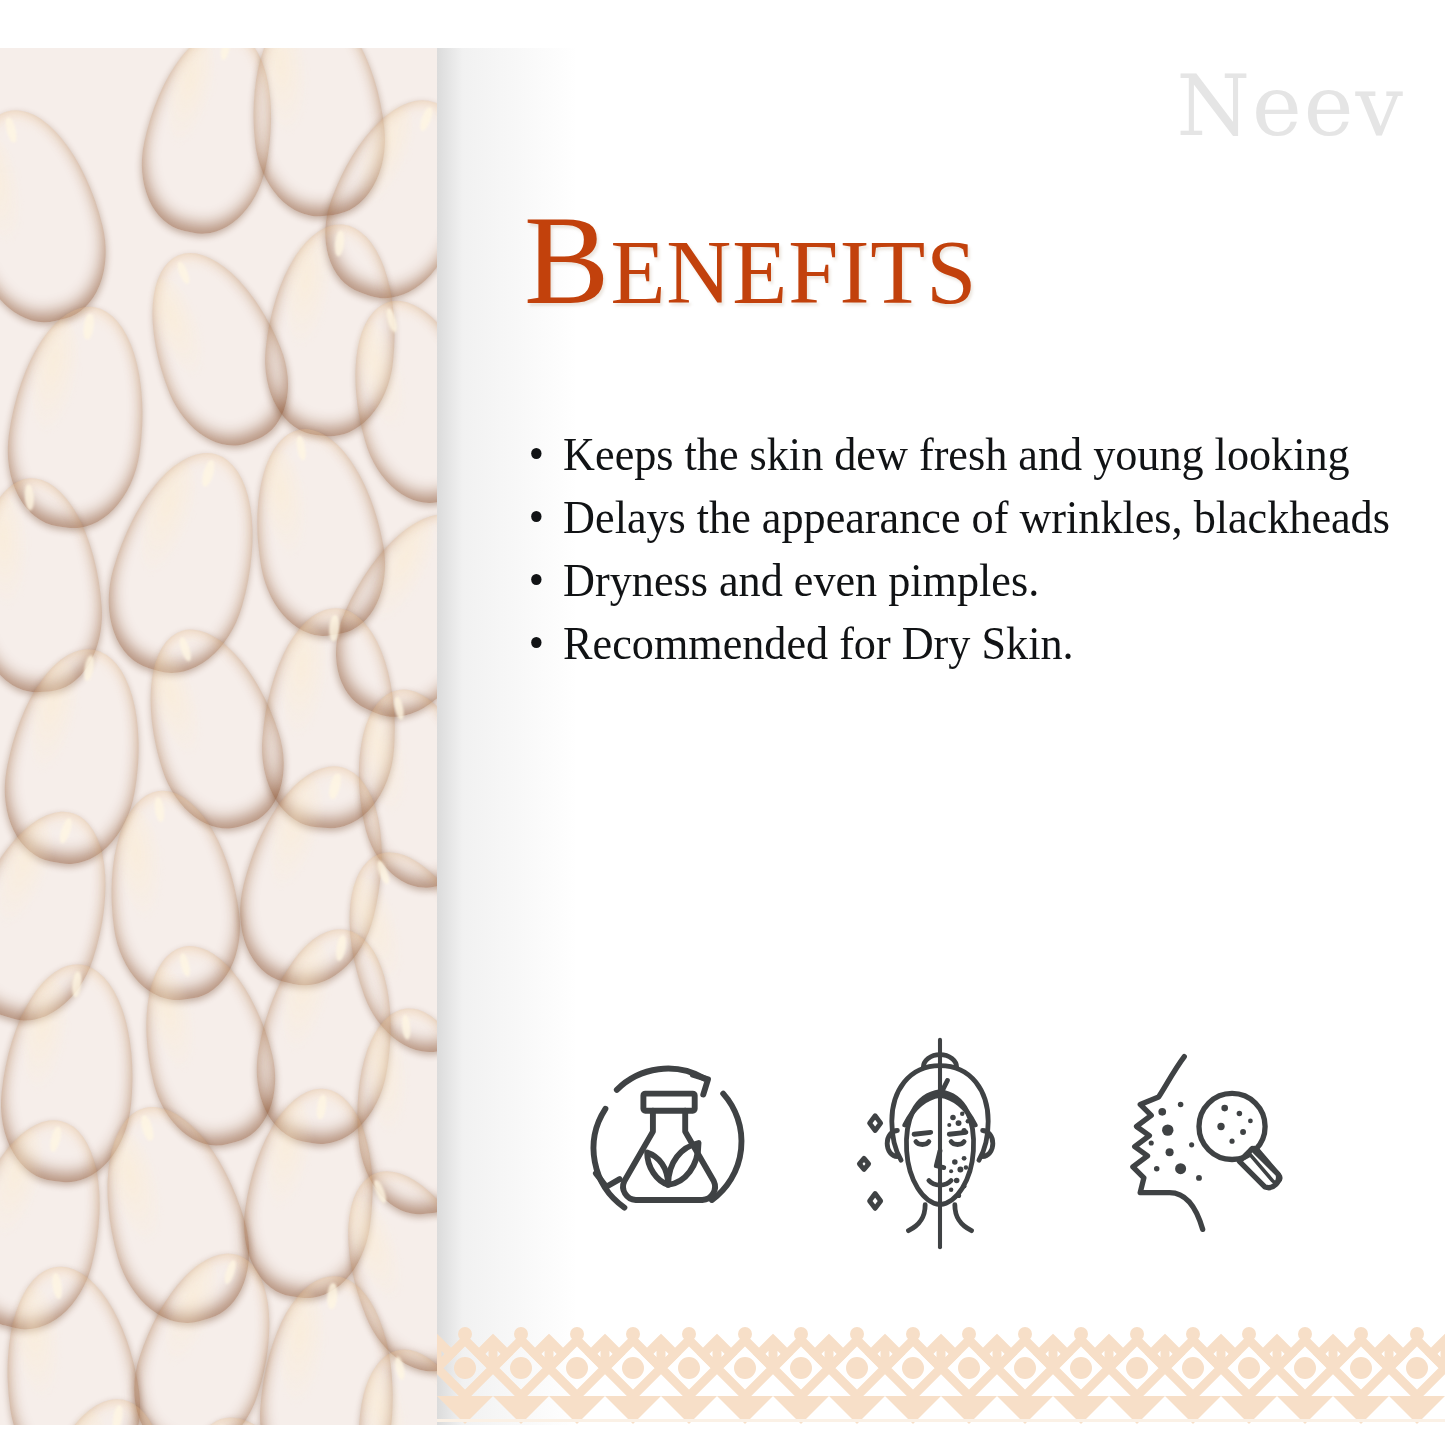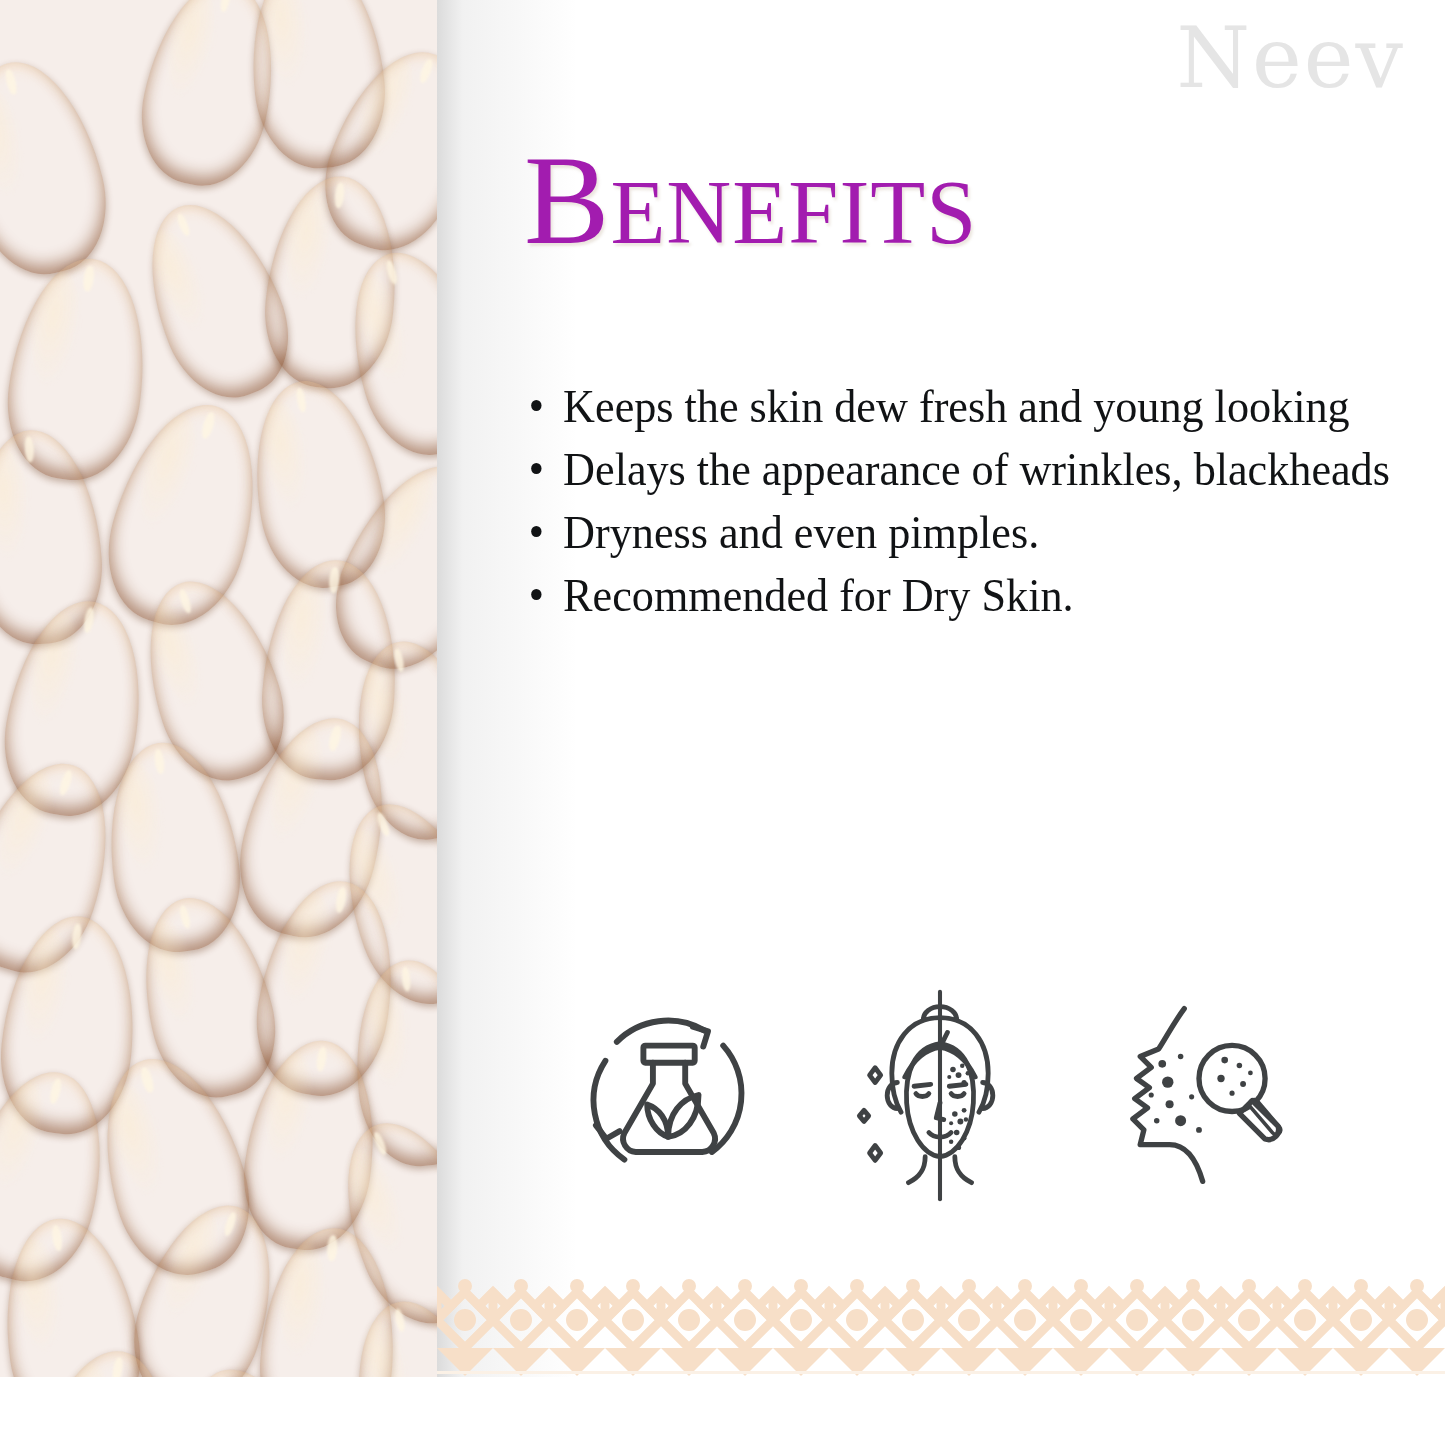--- a/index.html
+++ b/index.html
@@ -3,21 +3,21 @@
 <meta charset="utf-8">
 <style>
   html,body{margin:0;padding:0;}
   body{
     width:1445px;height:1445px;
     background:#ffffff;
     font-family:"Liberation Serif", serif;
     overflow:hidden;
     position:relative;
   }
-  #stage{position:relative;width:1445px;height:1377px;overflow:hidden;background:#fff;}
+  #stage{position:relative;width:1445px;height:1377px;overflow:hidden;background:#fff;margin-top:48px;}
 
   
   .photo-panel{
     position:absolute;left:0;top:0;width:437px;height:1445px;
     background:#f6eeea;
     overflow:hidden;
   }
   .almond{
     position:absolute;
     border-radius:50% 50% 46% 46% / 62% 62% 38% 38%;
@@ -55,23 +55,23 @@
     position:absolute;right:40px;top:16px;
     font-size:84px;line-height:1;
     color:#e5e5e5;
     font-family:"DejaVu Serif", serif;
     letter-spacing:2px;
     user-select:none;
   }
 
   
   .title{
-    position:absolute;left:524px;top:136px;
+    position:absolute;left:524px;top:148px;
     font-size:128px;line-height:1;
-    color:#a21caf;
+    color:#c2410c;
     font-family:"Liberation Serif", serif;
     font-variant:small-caps;
     letter-spacing:1px;
     text-shadow:2px 3px 3px rgba(170,140,110,.22);
     white-space:nowrap;
   }
 
   
   .bullets{
     position:absolute;left:518px;top:376px;width:928px;

